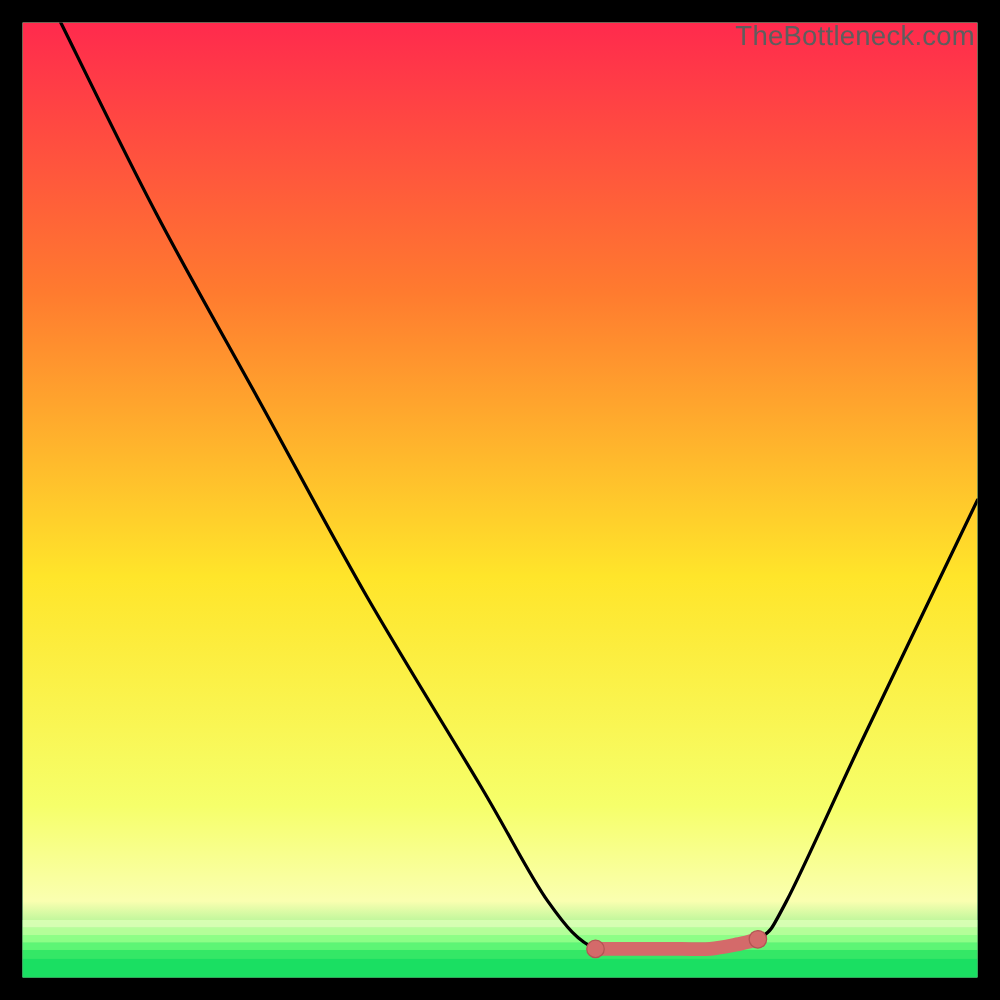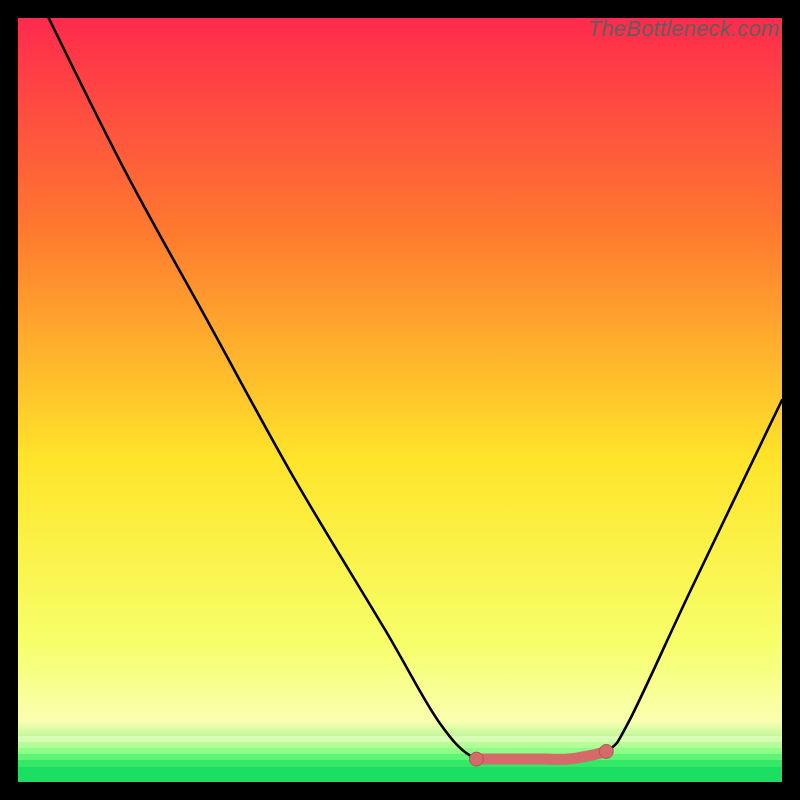--- a/index.html
+++ b/index.html
@@ -11,21 +11,20 @@
     overflow: hidden;
     font-family: Arial, Helvetica, sans-serif;
   }
   .frame {
     position: absolute;
     left: 18px;
     top: 18px;
     width: 764px;
     height: 764px;
     background: #86efac;
-    font-style: italic;
   }
   .plot-area {
     position: absolute;
     left: 0;
     top: 0;
     width: 764px;
     height: 764px;
   }
   .watermark {
     position: absolute;

